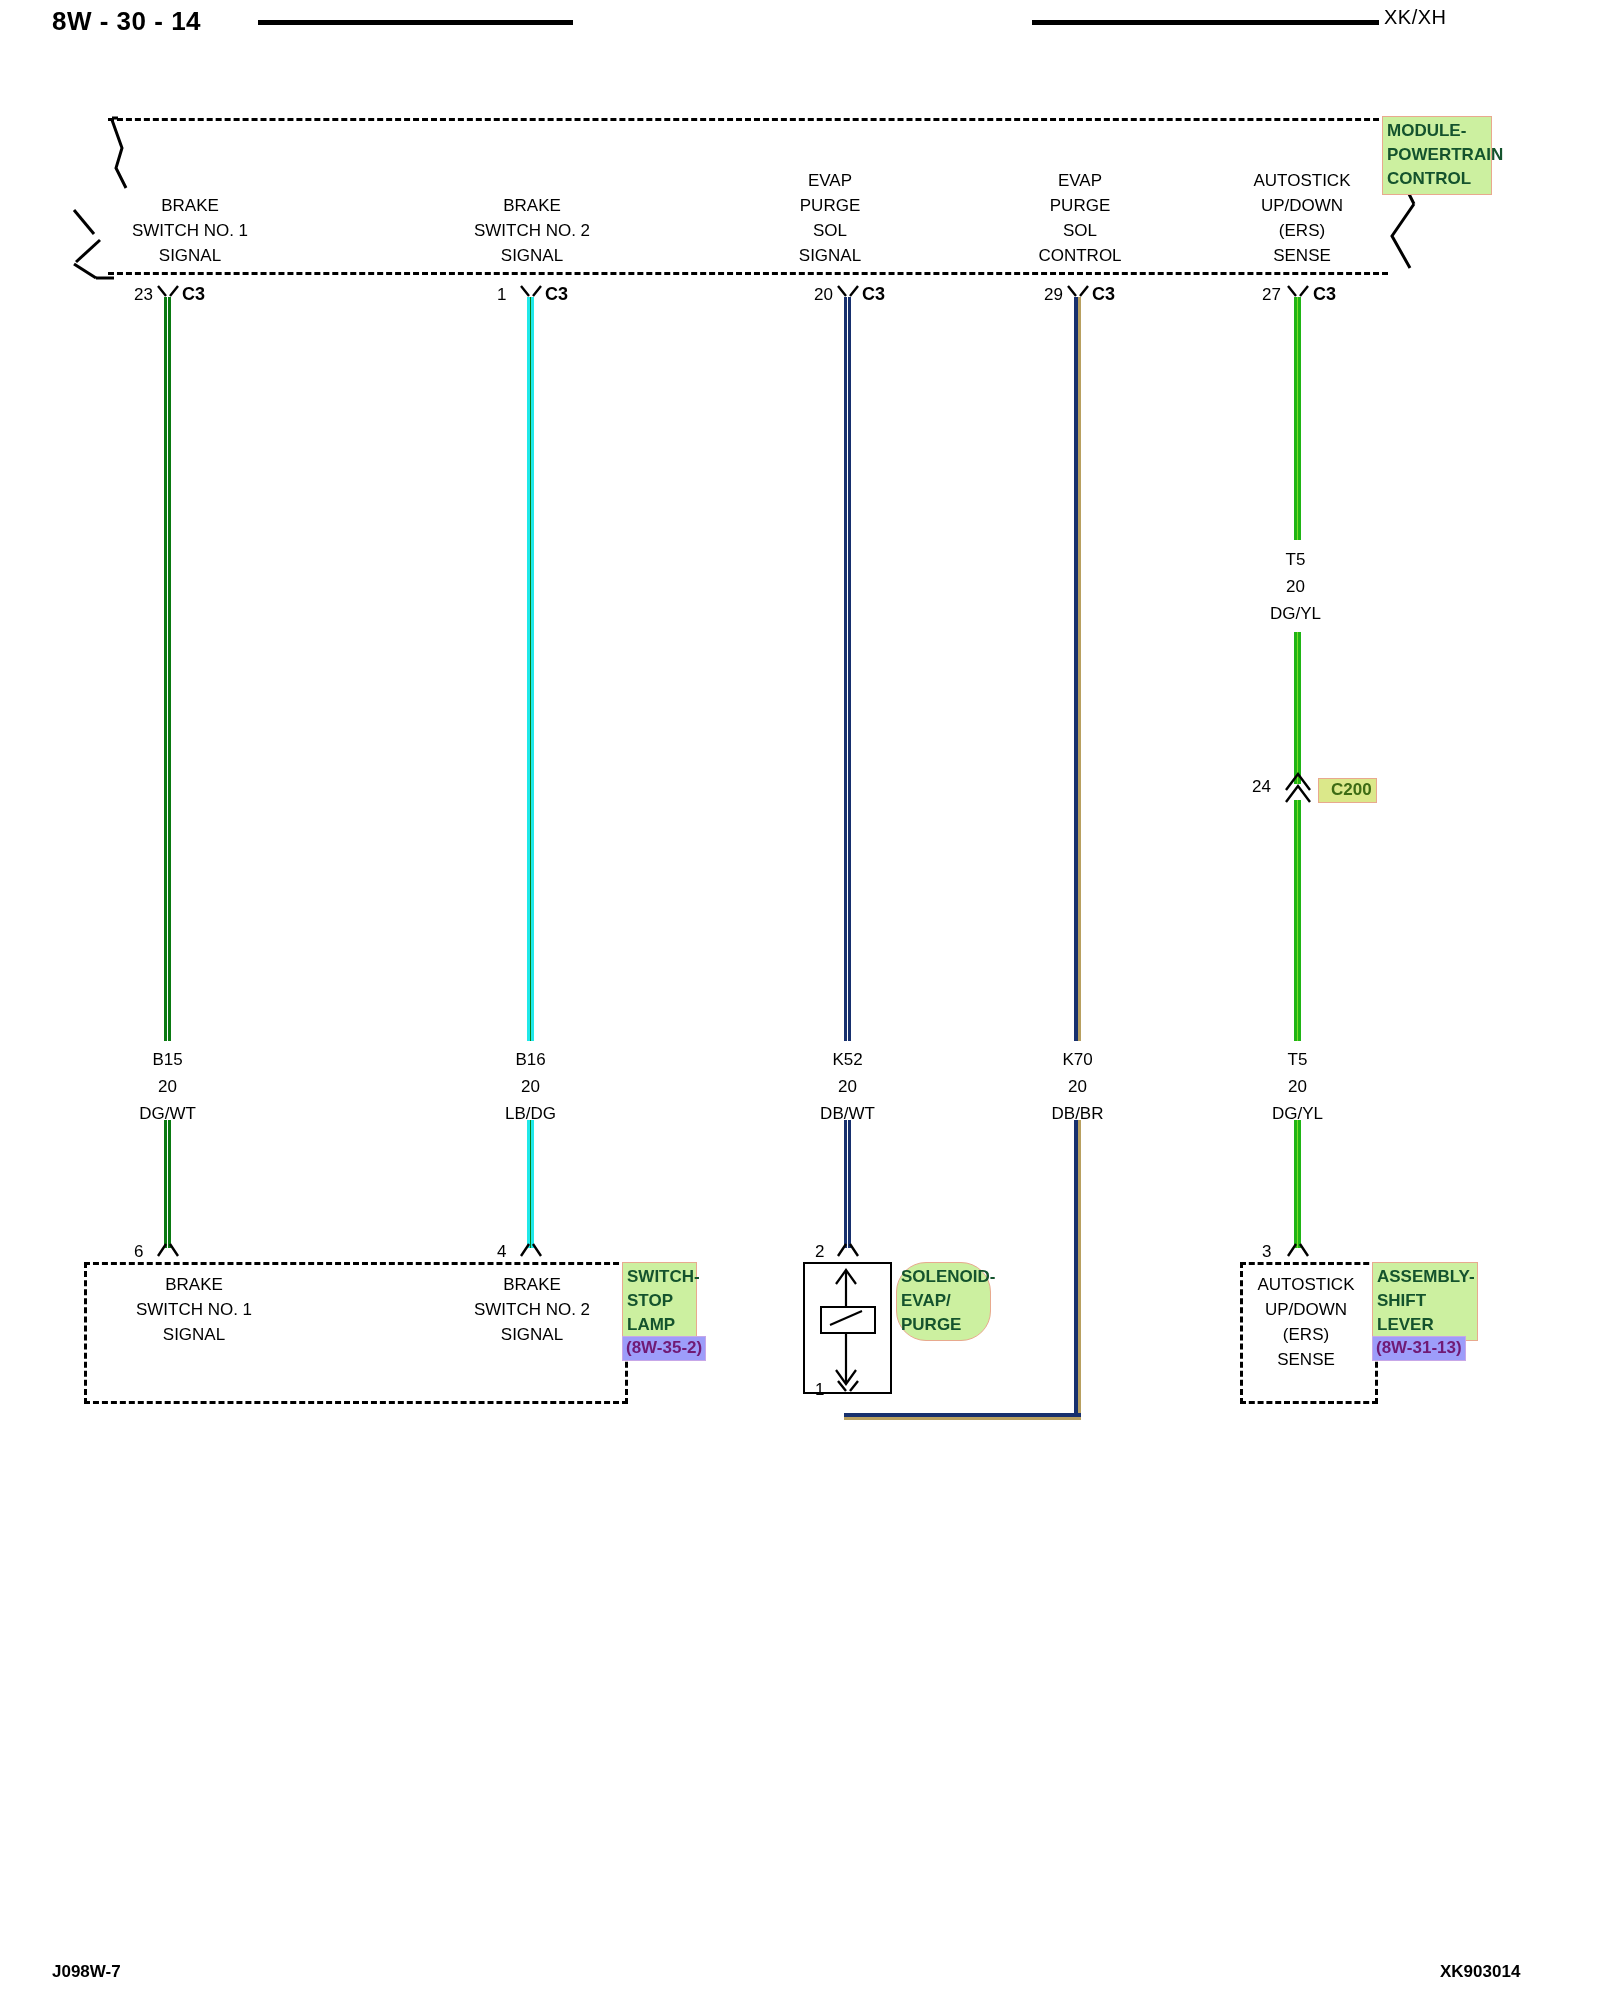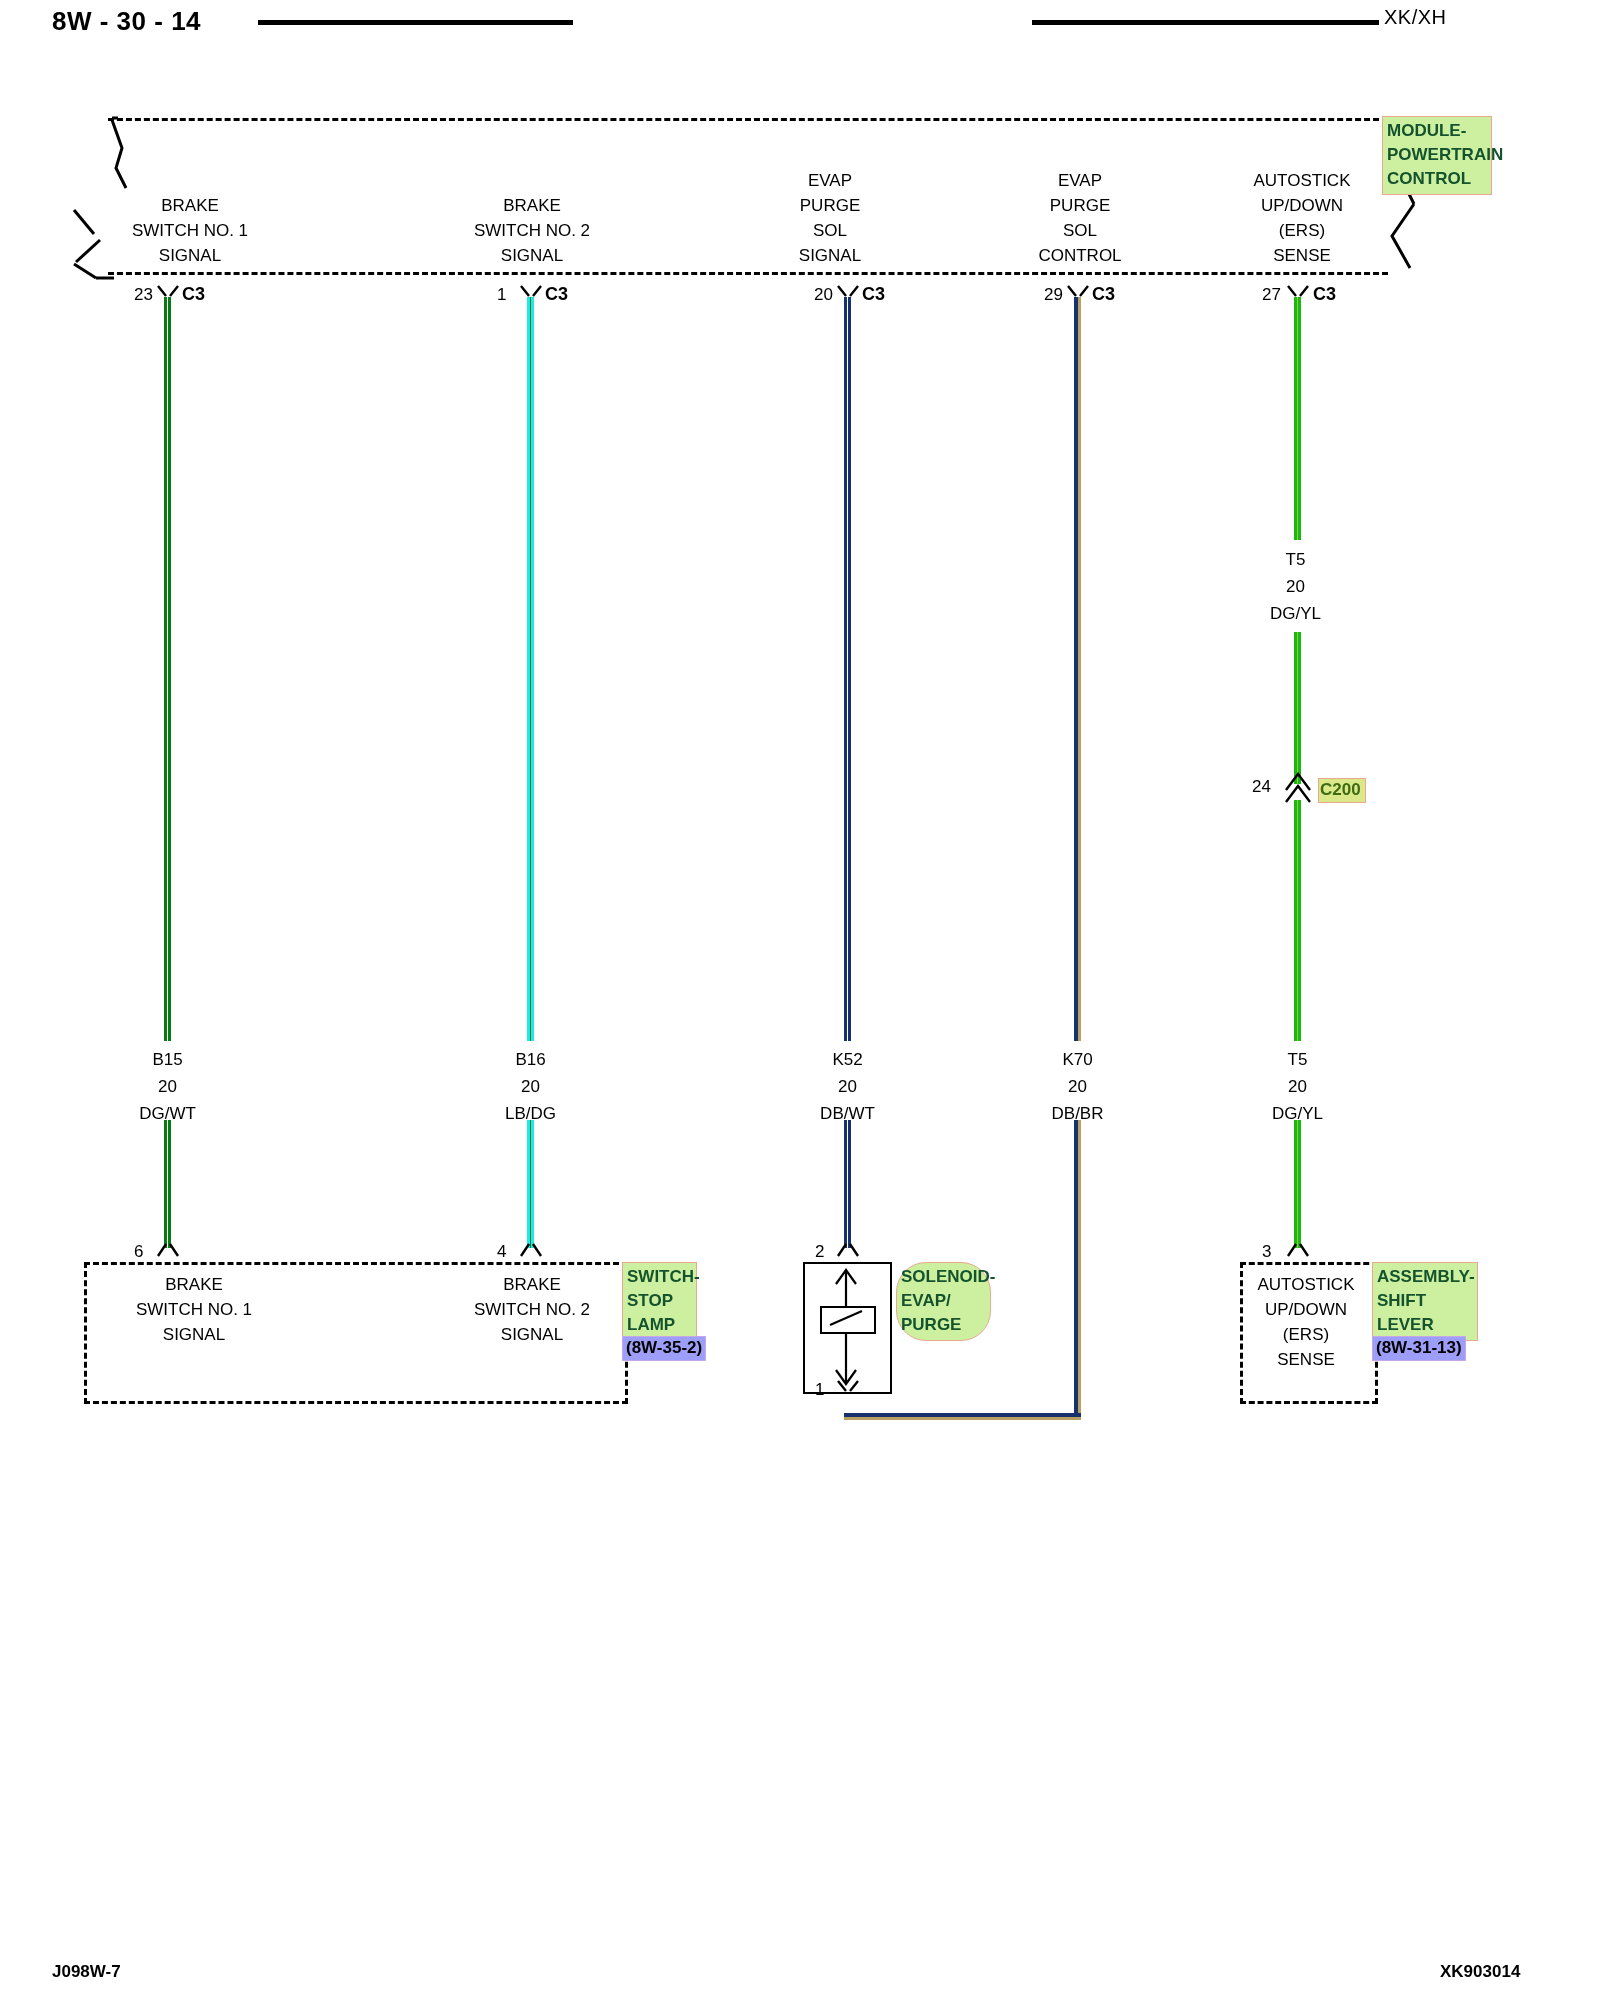--- a/index.html
+++ b/index.html
@@ -67,33 +67,33 @@
     border:1px solid #e8a98e;
     color:#14532d;
     font-size:17px; font-weight:bold;
     line-height:24px;
     padding:2px 4px 3px 4px;
     white-space:nowrap;
   }
   .refbox{
     background:#9d9dfa;
     border:1px solid #c7a7e8;
-    color:#000000;
+    color:#701a75;
     font-size:17px; font-weight:bold;
     line-height:20px;
     padding:1px 3px 2px 3px;
     white-space:nowrap;
   }
   .connbox{
     background:#dbe88a;
     border:1px solid #e8a98e;
     color:#3d6b14;
     font-size:17px; font-weight:bold;
     line-height:20px;
-    padding:1px 4px 2px 1px;
+    padding:1px 4px 2px 12px;
     white-space:nowrap;
   }
 
   
   .wire{position:absolute;}
   .wv{width:7px;}
   .wh{height:7px;}
 
   
   .c-dgwt{background:linear-gradient(to right,#0a7a12 0 3px,#ffffff 3px 4px,#0a7a12 4px 7px);}

